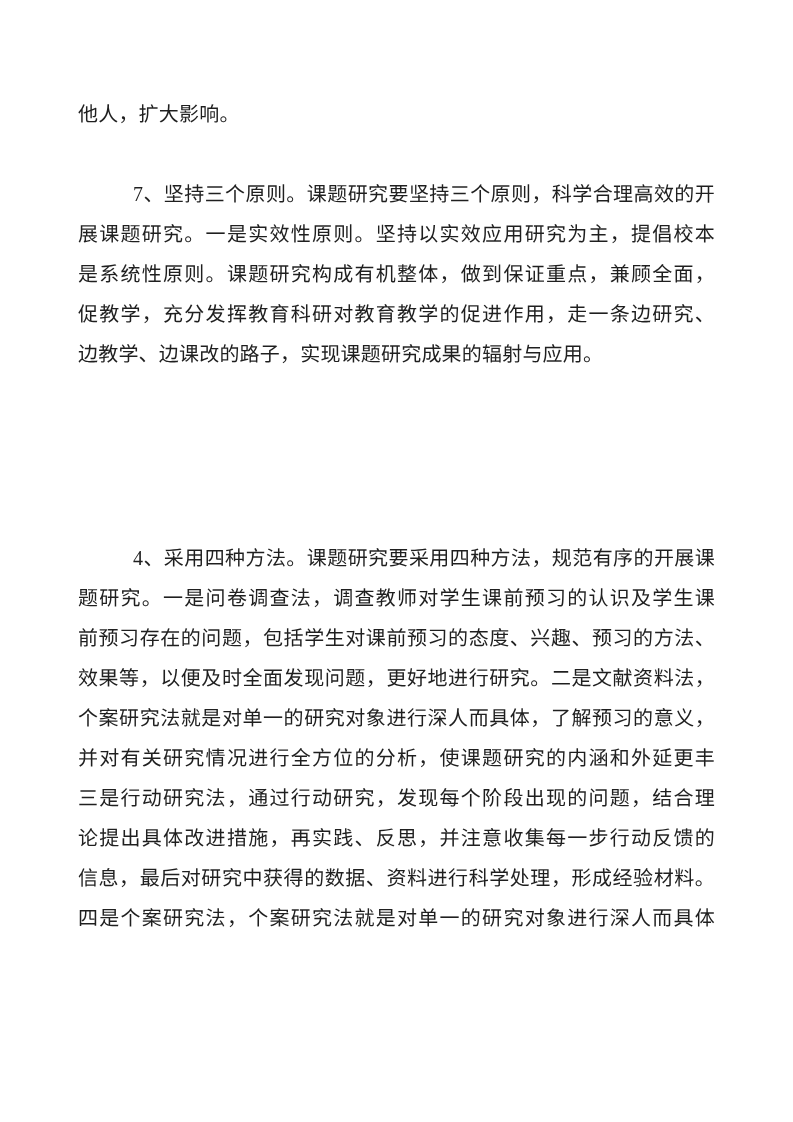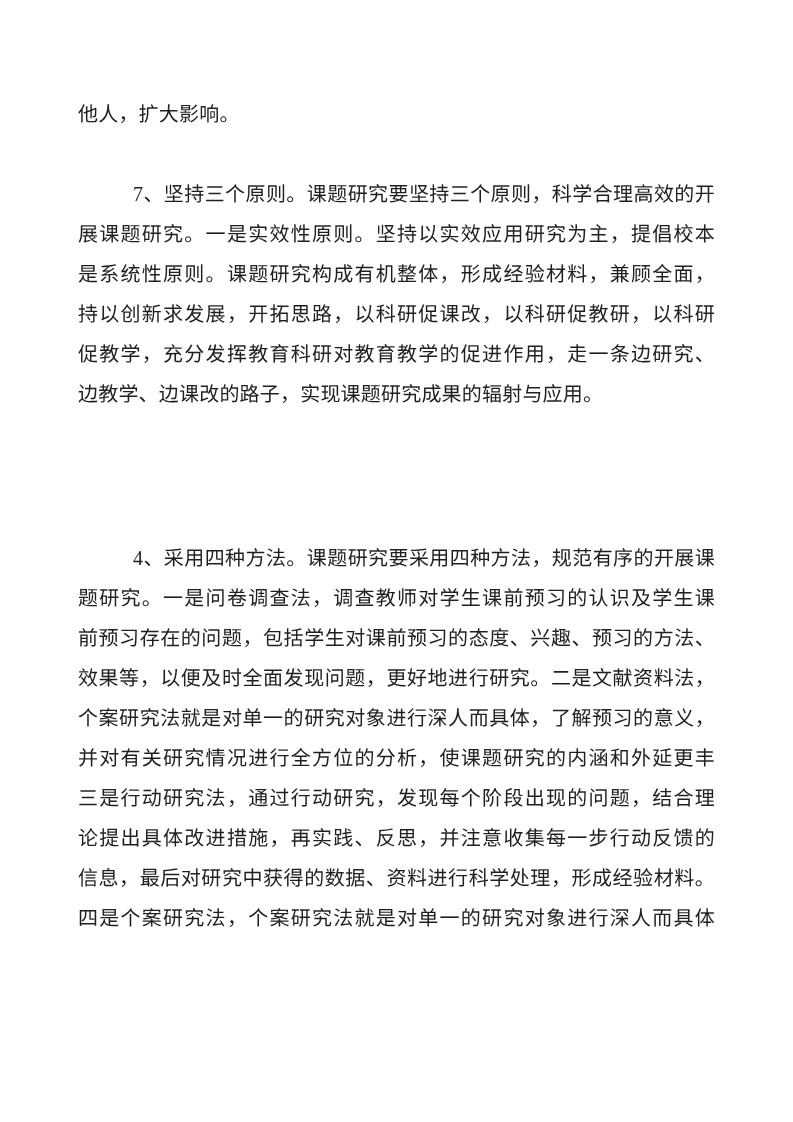--- a/index.html
+++ b/index.html
@@ -49,22 +49,21 @@
 
 <div class="page">
 
   <div class="para" style="top: 94px;">
     <div class="line end">他人，扩大影响。</div>
   </div>
 
   <div class="para" style="top: 174px;">
     <div class="line indent">7、坚持三个原则。课题研究要坚持三个原则，科学合理高效的开</div>
     <div class="line">展课题研究。一是实效性原则。坚持以实效应用研究为主，提倡校本</div>
-    <div class="line">是系统性原则。课题研究构成有机整体，形成经验材料，兼顾全面，</div>
-    <div class="line">持以创新求发展，开拓思路，以科研促课改，以科研促教研，以科研</div>
+    <div class="line">是系统性原则。课题研究构成有机整体，做到保证重点，兼顾全面，</div>
     <div class="line">促教学，充分发挥教育科研对教育教学的促进作用，走一条边研究、</div>
     <div class="line end">边教学、边课改的路子，实现课题研究成果的辐射与应用。</div>
   </div>
 
   <div class="para" style="top: 538px;">
     <div class="line indent">4、采用四种方法。课题研究要采用四种方法，规范有序的开展课</div>
     <div class="line">题研究。一是问卷调查法，调查教师对学生课前预习的认识及学生课</div>
     <div class="line">前预习存在的问题，包括学生对课前预习的态度、兴趣、预习的方法、</div>
     <div class="line">效果等，以便及时全面发现问题，更好地进行研究。二是文献资料法，</div>
     <div class="line">个案研究法就是对单一的研究对象进行深人而具体，了解预习的意义，</div>

